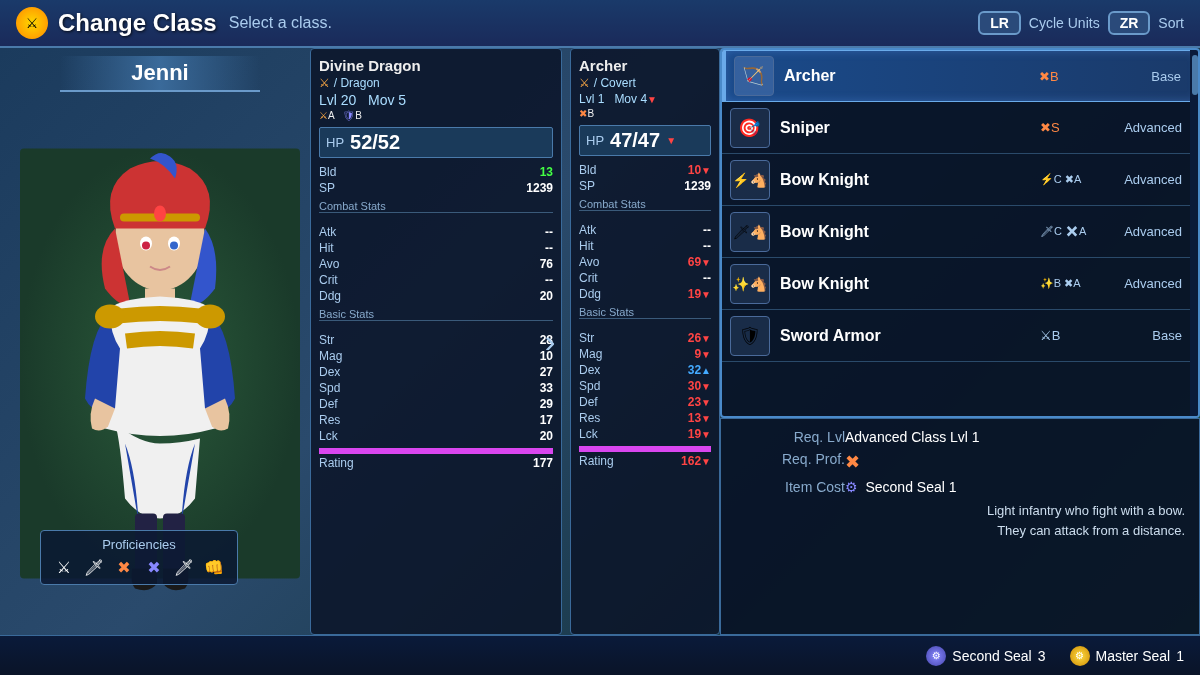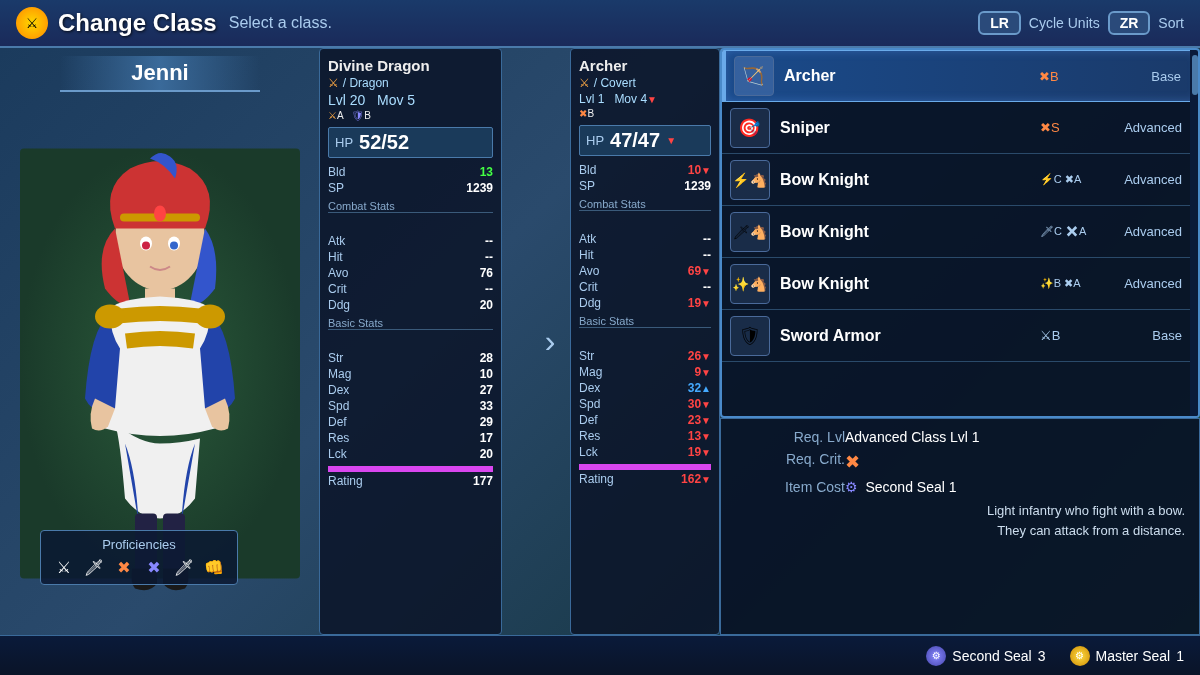--- a/index.html
+++ b/index.html
@@ -135,22 +135,22 @@
     .prof-icon {
       width: 22px; height: 22px;
       display: flex; align-items: center; justify-content: center;
       font-size: 16px;
     }
 
     
     .stats-panel {
       position: absolute;
       top: 48px;
-      left: 319px;
-      width: 183px;
+      left: 310px;
+      width: 252px;
       bottom: 40px;
       background: rgba(10, 20, 40, 0.85);
       border: 1px solid #3a6a9a;
       border-radius: 4px;
       padding: 8px;
       color: white;
       font-size: 13px;
     }
 
     .class-label {
@@ -201,21 +201,21 @@
     .stat-name { color: #aaccee; font-size: 12px; }
     .stat-val { color: white; font-size: 12px; font-weight: bold; }
     .stat-val.green { color: #44ff44; }
     .stat-val.red { color: #ff4444; }
     .stat-val.up { color: #44aaff; }
 
     .section-header {
       font-size: 11px;
       color: #88aacc;
       border-bottom: 1px solid #3a5a7a;
-      margin: 4px 0 20px;
+      margin: 4px 0 11px;
     }
 
     .rating-row {
       display: flex;
       justify-content: space-between;
       margin-top: 4px;
       padding-top: 2px;
       border-top: 6px solid #d946ef;
     }
 
@@ -717,21 +717,21 @@
     <div style="width:8px;"></div>
   </div>
 </div>
 
 <div class="info-panel">
   <div class="info-row">
     <span class="info-label">Req. Lvl</span>
     <span class="info-value">Advanced Class Lvl 1</span>
   </div>
   <div class="info-row">
-    <span class="info-label">Req. Crit.</span>
+    <span class="info-label">Req. Prof.</span>
     <span class="info-value" style="color:#ff8844; font-size:18px;">✖</span>
   </div>
   <div class="info-row">
     <span class="info-label">Item Cost</span>
     <span class="info-value">
       <span style="color:#8888ff;margin-right:4px;">⚙</span>
       <span>Second Seal 1</span>
     </span>
   </div>
   <div class="info-desc">

